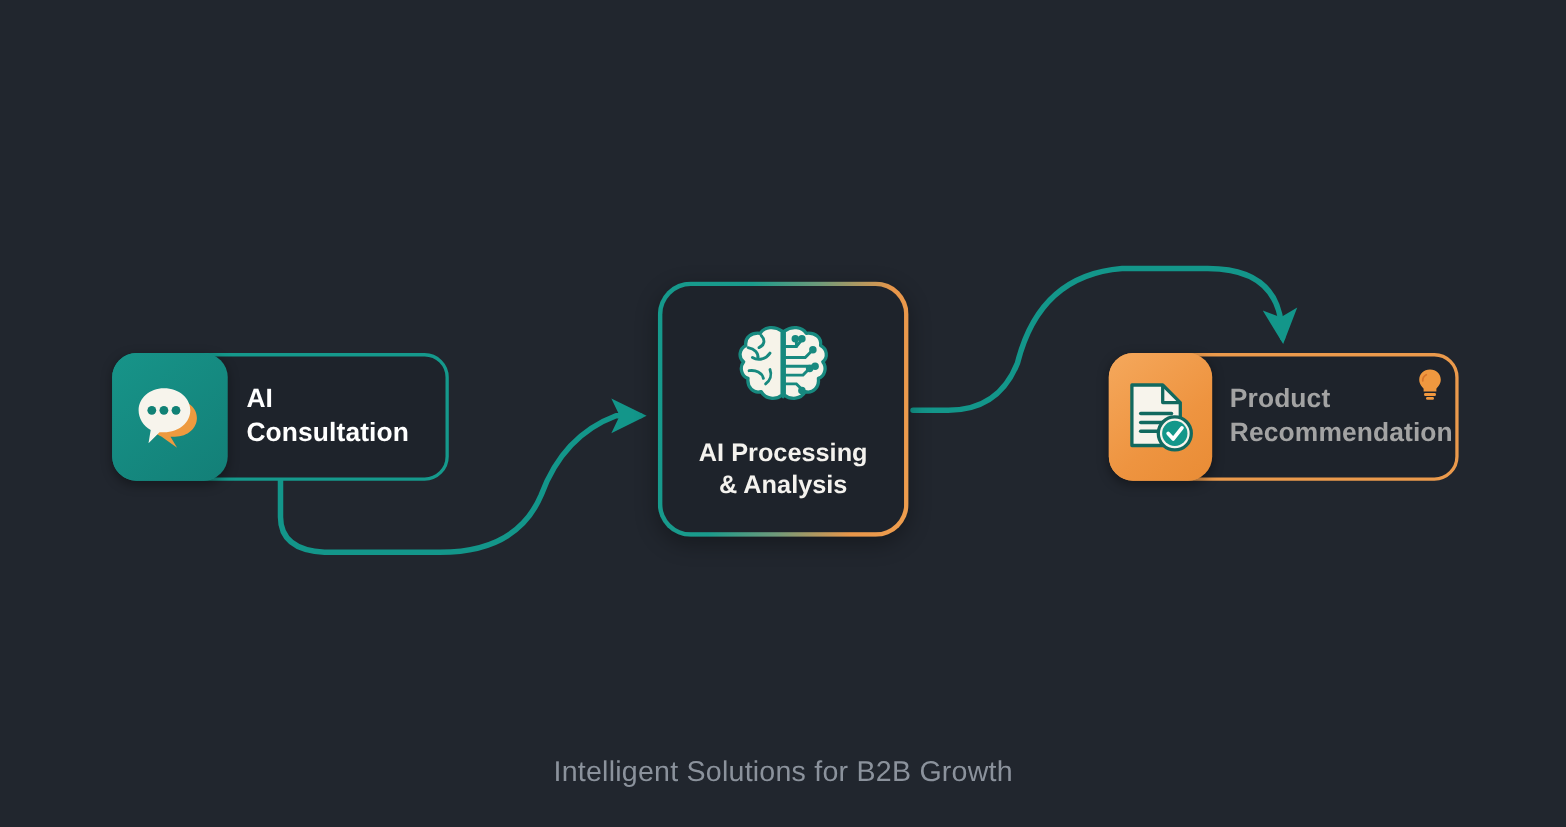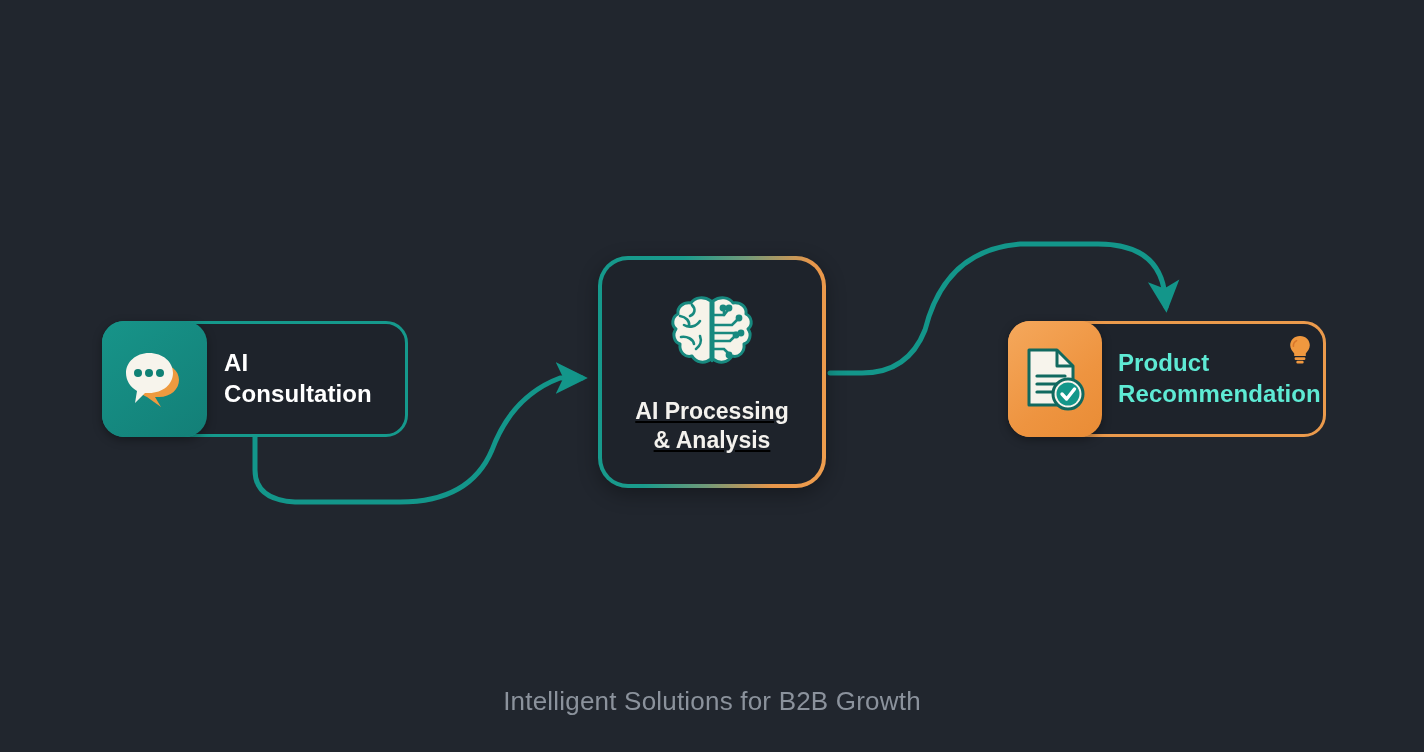--- a/index.html
+++ b/index.html
@@ -101,21 +101,20 @@
     box-shadow: 0 6px 20px rgba(0,0,0,0.32);
   }
   #node-processing .inner {
     position: absolute;
     inset: 0;
     display: flex;
     flex-direction: column;
     align-items: center;
     justify-content: center;
     gap: 14px;
-    text-decoration: underline;
   }
   #node-processing .card-label {
     color: #f4f2ee;
     font-size: 23px;
     font-weight: bold;
     line-height: 1.26;
     text-align: center;
     white-space: pre-line;
     margin-top: 2px;
   }
@@ -147,21 +146,21 @@
     display: flex;
     align-items: center;
     justify-content: center;
     box-shadow: 0 3px 10px rgba(0,0,0,0.35);
   }
   #node-recommendation .card-label {
     position: absolute;
     left: 110px;
     top: 50%;
     transform: translateY(-50%);
-    color: #5eead4;
+    color: #a3a3a3;
     font-size: 24px;
     font-weight: bold;
     line-height: 1.28;
     letter-spacing: 0.1px;
     white-space: pre-line;
     text-align: left;
   }
   #node-recommendation .badge-bulb {
     position: absolute;
     right: 14px;

